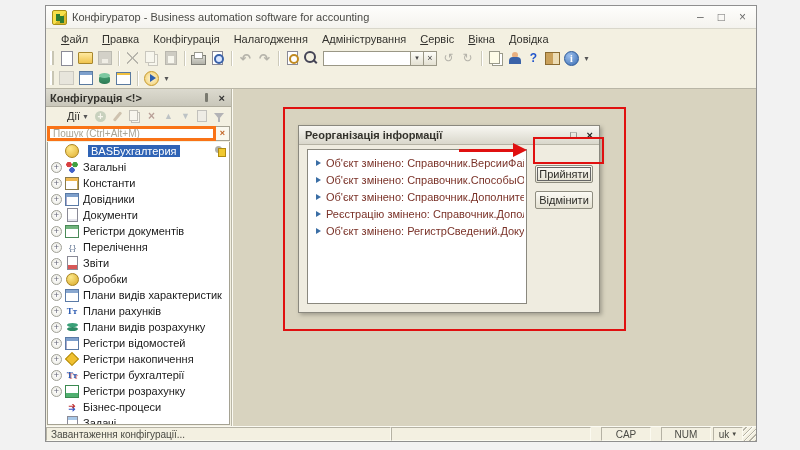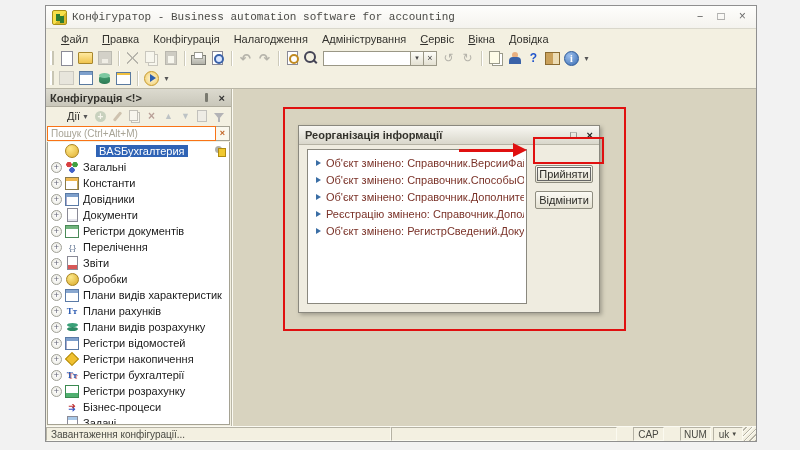--- a/index.html
+++ b/index.html
@@ -4,21 +4,21 @@
 <style>
   * { margin:0; padding:0; box-sizing:border-box; }
   html,body { width:800px; height:450px; overflow:hidden; }
   body { font-family:"Liberation Sans", sans-serif; font-size:11px; background:#f2f2f2; }
   .stage { position:relative; width:800px; height:450px; background:#f2f2f2; }
 
   
   .appwin { position:absolute; left:45px; top:5px; width:712px; height:437px;
             background:#f3f0e1; border:1px solid #8f8f8f; display:flex; flex-direction:column; }
   .titlebar { height:23px; background:linear-gradient(#fefefc,#f4f3ee); border-bottom:1px solid #d9d7cb;
-              display:flex; align-items:center; padding:0 6px; flex:none;font-family:Liberation Mono, monospace; }
+              display:flex; align-items:center; padding:0 6px; flex:none; }
   .appicon { width:15px; height:15px; margin-right:5px; position:relative; flex:none;
              background:linear-gradient(135deg,#f7e04a 0 55%,#d8b82c 55%); border:1px solid #a98f17; border-radius:2px; }
   .appicon::after { content:""; position:absolute; left:3px; top:3px; width:4px; height:7px; background:#2e7d32; box-shadow:4px 2px 0 #2e7d32; }
   .titletext { color:#4a4a46; flex:1; white-space:nowrap; overflow:hidden; }
   .wbtns { display:flex; gap:14px; color:#6b6b6b; font-size:12px; padding-right:4px; }
   .wbtn { cursor:default; line-height:14px; }
 
   
   .menubar { height:19px; background:#f3f0e1; display:flex; align-items:center; padding-left:8px; flex:none; color:#33322e; }
   .menuitem { padding:12px 7px; white-space:nowrap; }
@@ -96,32 +96,32 @@
   .s-copy-item-icon::before { content:""; width:7px; height:9px; background:#fff; border:1px solid #888; box-shadow:2px 2px 0 -1px #fff,2px 2px 0 0 #888; margin:-2px 0 0 -2px; }
   .s-delete-icon::before { content:"×"; color:#b03030; font-weight:bold; font-size:12px; }
   .s-move-up-icon::before { content:"▲"; color:#6a90c8; font-size:9px; }
   .s-move-down-icon::before { content:"▼"; color:#6a90c8; font-size:9px; }
   .s-sort-icon::before { content:""; width:8px; height:10px; background:#e8e8f0; border:1px solid #889; }
   .s-filter-icon { opacity:.8; }
   .s-filter-icon::before { content:""; width:0; height:0; border-left:5px solid transparent; border-right:5px solid transparent; border-top:6px solid #a8a8b8; }
   .s-filter-icon::after { content:""; position:absolute; bottom:1px; width:2px; height:5px; background:#a8a8b8; }
 
   .searchrow { height:17px; display:flex; align-items:center; flex:none; padding:0 1px 1px 1px; }
-  .searchrow input { flex:1; height:15px; border:1px solid #f97316; background:#fff; font-size:10px; padding:0 3px; color:#333; font-family:inherit; min-width:0; }
+  .searchrow input { flex:1; height:15px; border:3px solid #f97316; background:#fff; font-size:10px; padding:0 3px; color:#333; font-family:inherit; min-width:0; }
   .searchrow input::placeholder { color:#a8a496; }
   .search-clear { width:14px; height:15px; border:1px solid #a5a293; border-left:none; background:#faf8ee; color:#c06020; font-size:9px; font-weight:bold; display:flex; align-items:center; justify-content:center; }
 
   .tree { flex:1; background:#fff; border:1px solid #a5a293; border-top:none; margin:0 1px 1px 1px; overflow:hidden; padding-top:1px; }
   .trow { height:16px; display:flex; align-items:center; padding-left:3px; white-space:nowrap; color:#1a1a1a; }
   .exp { width:11px; height:11px; margin-right:3px; flex:none; position:relative; }
   .exp.has::before { content:""; position:absolute; inset:0; border:1px solid #a0a096; border-radius:50%; background:radial-gradient(#fff,#e8e8e0); }
   .exp.has::after { content:"+"; position:absolute; left:0; top:0; width:11px; height:11px; line-height:10px; text-align:center; font-size:9px; color:#667; }
   .ti { width:14px; height:13px; margin-right:4px; flex:none; position:relative; display:inline-flex; align-items:center; justify-content:center; }
   .rootrow { color:#fff; }
-  .rootsel { background:#2f63b5; padding:0 3px; margin-left:13px; }
+  .rootsel { background:#2f63b5; padding:0 3px; margin-left:5px; }
   .ti-root::before { content:""; width:12px; height:12px; border-radius:50%; background:radial-gradient(circle at 35% 30%,#ffe98a,#e0af32); border:1px solid #ab841e; }
   .lockic { margin-left:auto; margin-right:3px; width:12px; height:12px; position:relative; flex:none; }
   .lockic::before { content:""; position:absolute; left:1px; top:1px; width:7px; height:7px; border-radius:50%; background:#b0b0a8; }
   .lockic::after { content:""; position:absolute; right:0; bottom:0; width:6px; height:7px; background:#f0c830; border:1px solid #b08a10; }
   .t-table::before { content:""; width:12px; height:11px; background:#fff; border:1px solid #5a7aa6; box-shadow:inset 0 3px 0 #7ea0cc, inset 4px 0 0 -3px #aac; }
   .t-gtable::before { content:""; width:12px; height:11px; background:#fff; border:1px solid #4a8a58; box-shadow:inset 0 3px 0 #72b47e; }
   .t-sheet::before { content:""; width:9px; height:12px; background:#fff; border:1px solid #8a8a96; box-shadow:inset 0 -2px 0 #e4e4ec; }
   .t-dots::before { content:""; width:12px; height:12px;
       background:radial-gradient(circle at 25% 30%,#d84040 0 2.5px,transparent 3px),
                  radial-gradient(circle at 75% 30%,#40a040 0 2.5px,transparent 3px),
@@ -139,21 +139,21 @@
   .t-flow::before { content:"➔"; color:#c03030; font-size:9px; text-shadow:0 3px 0 #3050c0; margin-top:-3px; }
   .t-task::before { content:""; width:9px; height:12px; background:#fff; border:1px solid #8a8a96; box-shadow:inset 0 3px 0 #a8c8e8; }
 
   .canvas { flex:1; background:#d8d3bf; border-left:1px solid #fbfaf2; position:relative; }
 
   
   .statusbar { height:15px; background:#f3f0e1; display:flex; align-items:stretch; flex:none; border-top:1px solid #fbfaf2; color:#4a4a44; font-size:10px; }
   .scell { border:1px solid; border-color:#b5b2a4 #fbfaf0 #fbfaf0 #b5b2a4; display:flex; align-items:center; padding:0 4px; white-space:nowrap; overflow:hidden; }
   .scell.msg { width:345px; }
   .scell.mid { flex:1; }
-  .scell.small { width:31px; justify-content:center; margin-left:16px; }
+  .scell.small { width:50px; justify-content:center; margin-left:10px; }
   .scell.lang { width:30px; justify-content:center; margin-left:2px; }
   .lang .dd { font-size:6px; margin-left:2px; }
   .sgrip { width:13px; background:repeating-linear-gradient(135deg,transparent 0 2px,#b5b2a4 2px 3px,#fbfaf0 3px 4px); }
 
   
   .dialog { position:absolute; left:298px; top:125px; width:302px; height:188px; background:#efece0;
             border:1px solid #8a887e; box-shadow:2px 2px 4px rgba(0,0,0,.25); display:flex; flex-direction:column; }
   .dlgtitle { height:19px; background:linear-gradient(#f8f7f2,#d9d7cb); border-bottom:1px solid #b5b2a4;
               display:flex; align-items:center; padding:0 6px; font-weight:bold; color:#33322c; flex:none; }
   .dlgtitle .sp { flex:1; }

